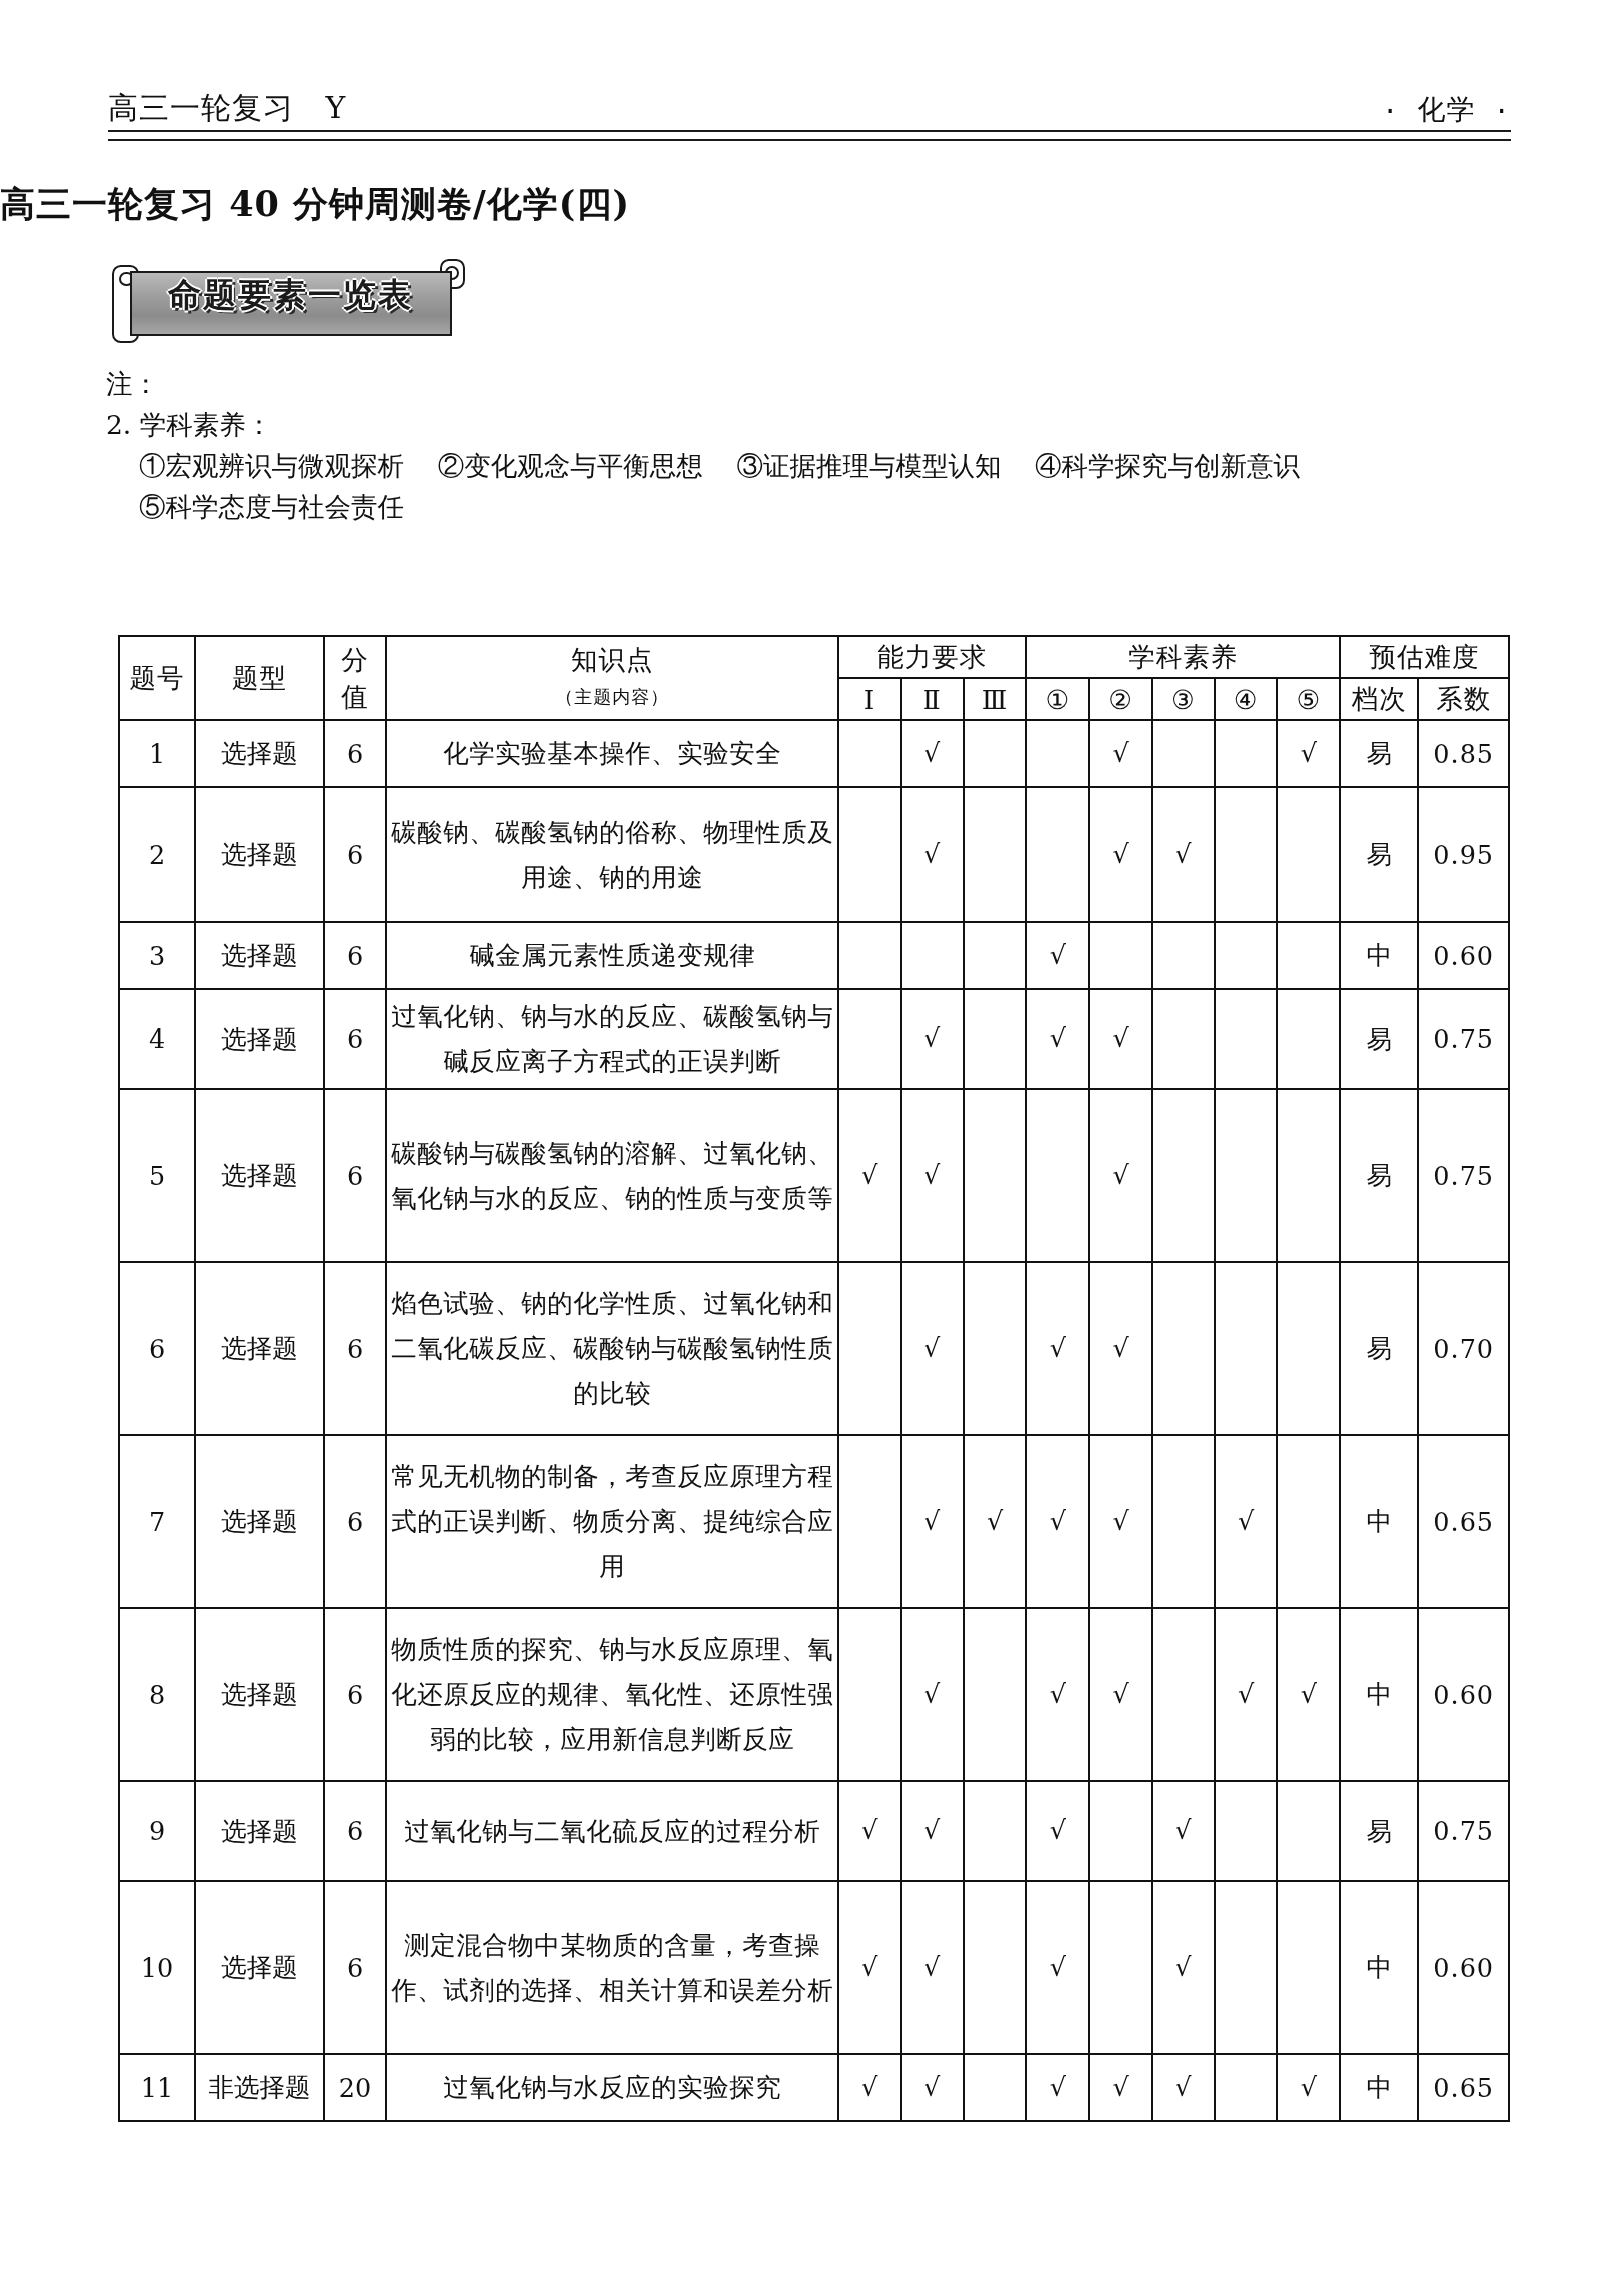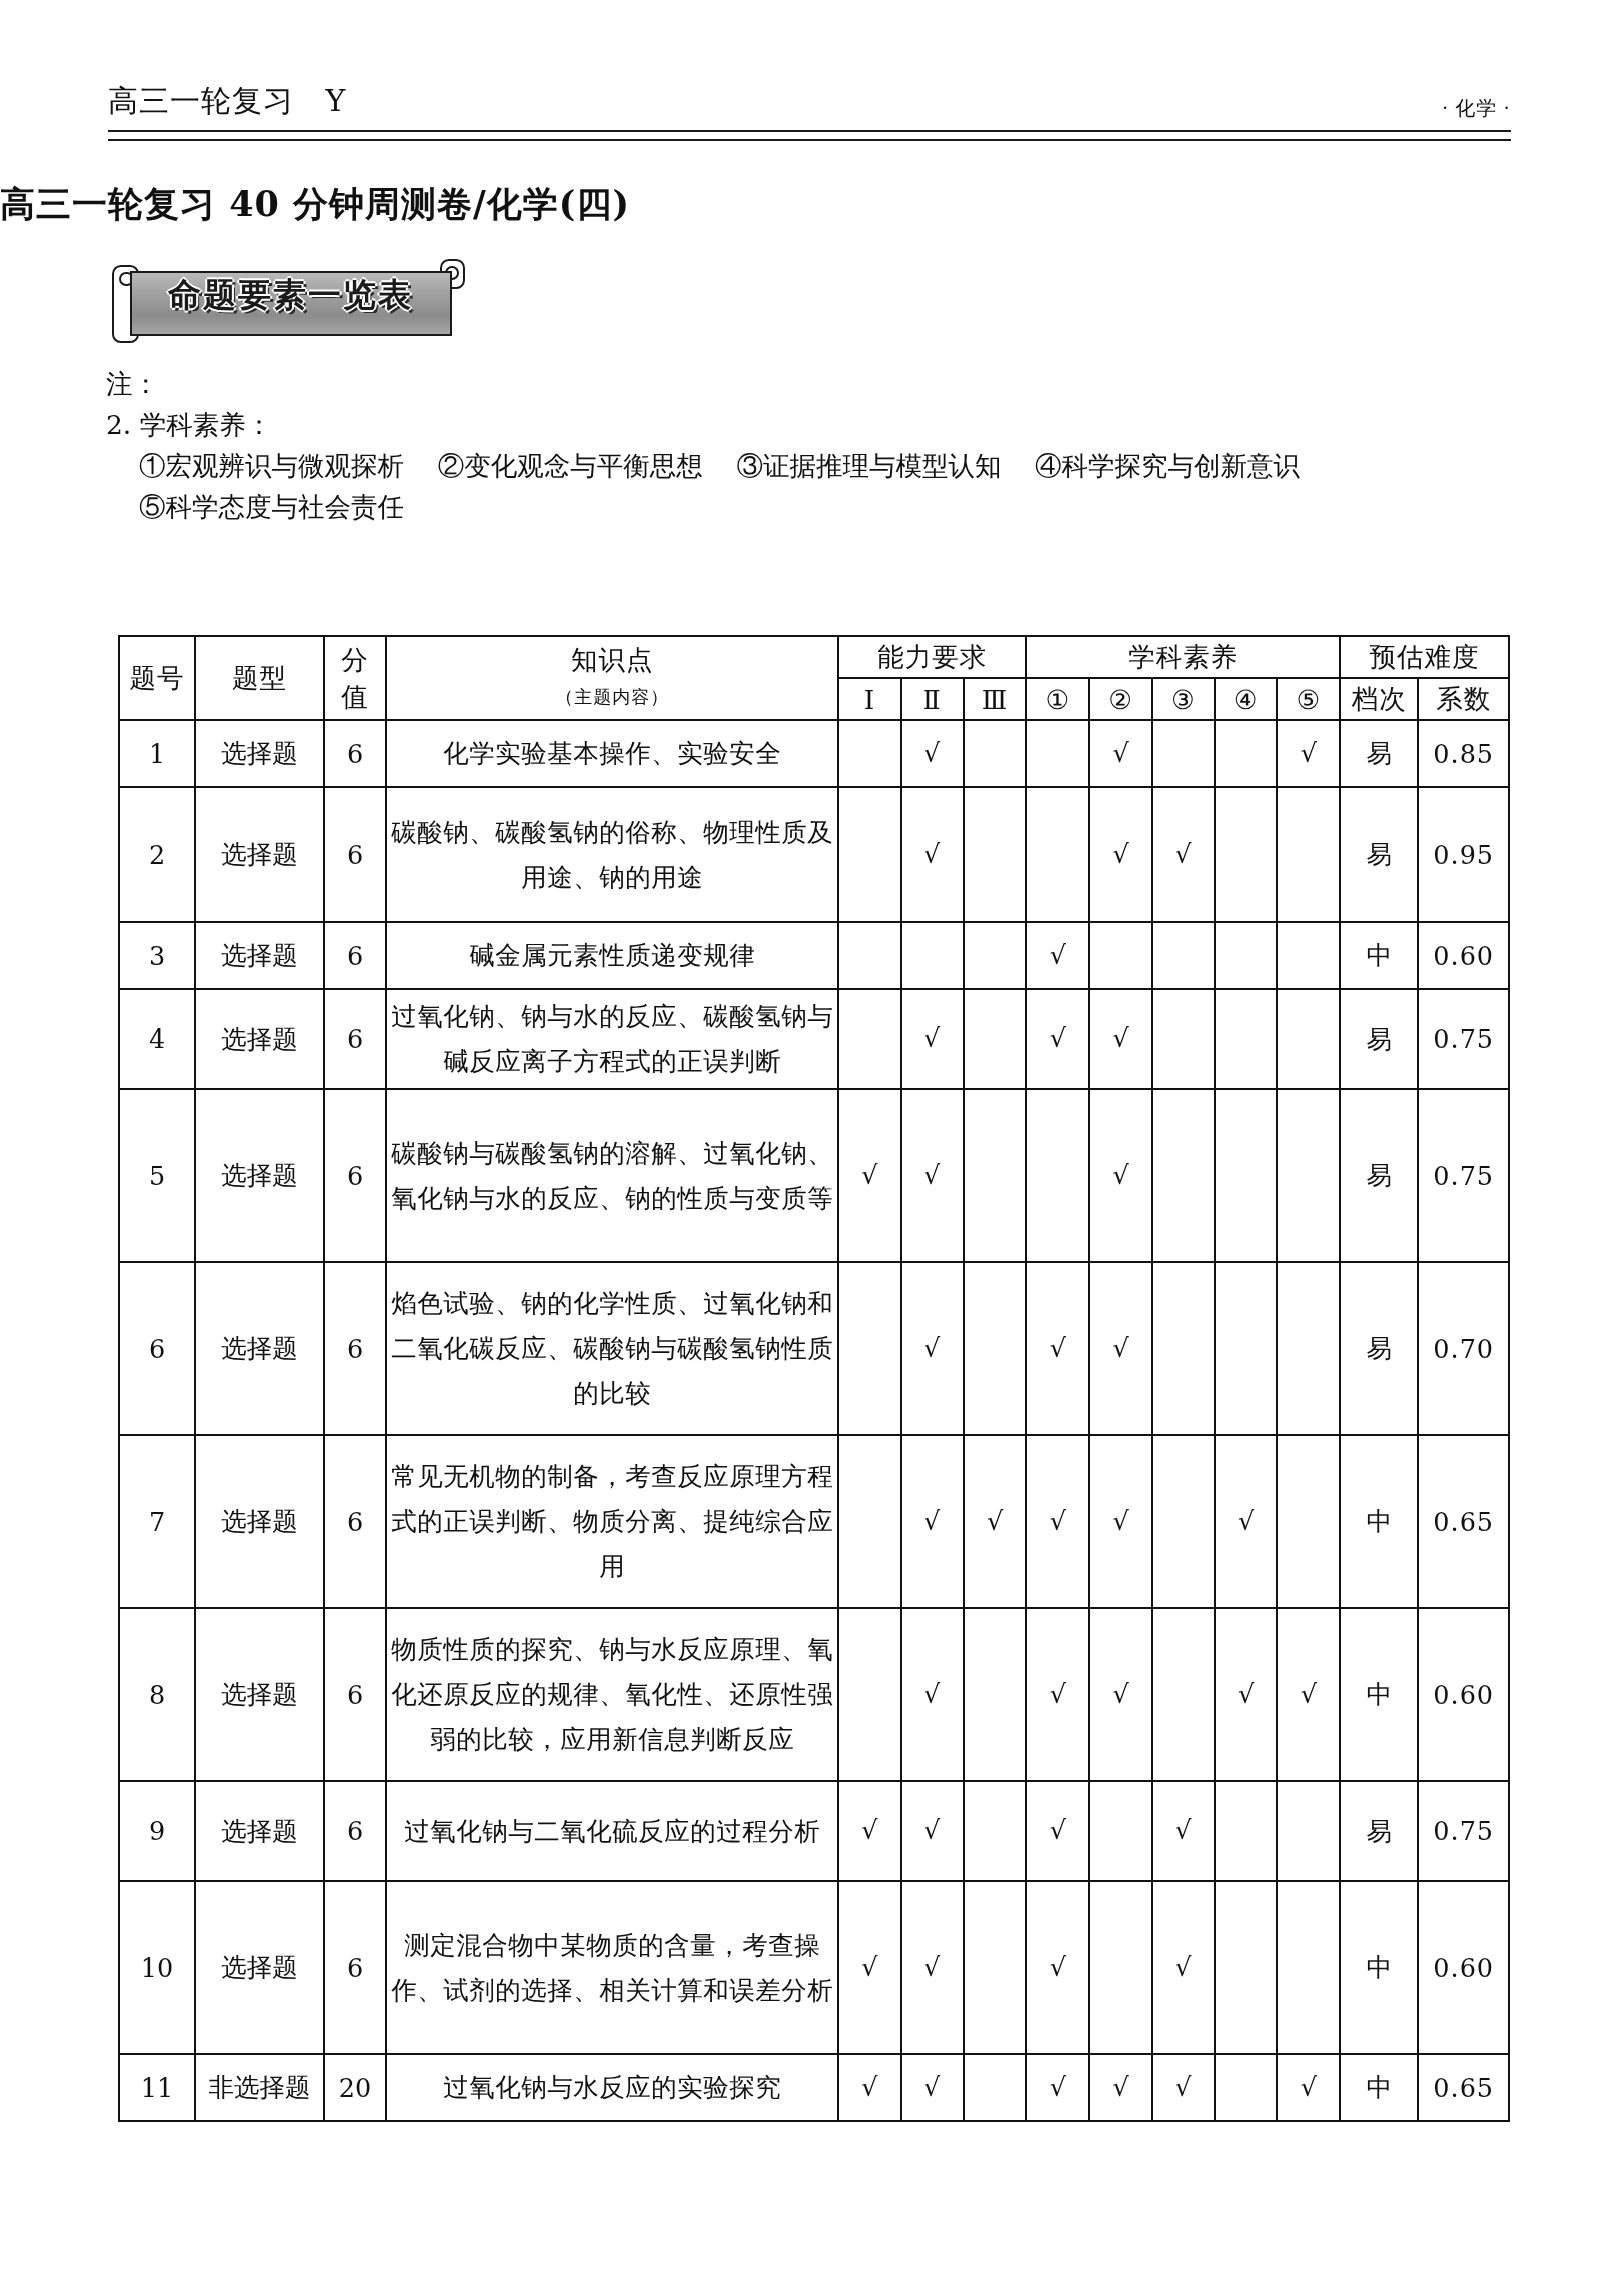--- a/index.html
+++ b/index.html
@@ -20,36 +20,36 @@
     position: absolute;
     inset: 0;
     padding: 0;
   }
 
   
   .running-header {
     position: absolute;
     left: 108px;
     right: 108px;
-    top: 61px;
+    top: 68px;
     height: 61px;
     display: flex;
     align-items: flex-end;
     justify-content: space-between;
   }
   .rh-left {
     font-size: 30px;
     letter-spacing: 1px;
     white-space: pre;
     font-family: "DejaVu Serif", "Liberation Serif", serif;
   }
   .rh-right {
-    font-size: 20px;
+    font-size: 28px;
     letter-spacing: 1px;
-    font-family: Liberation Serif, serif;
+    font-family: Liberation Mono, monospace;
     text-align: right;
   }
   .header-rule {
     position: absolute;
     left: 108px;
     right: 108px;
     top: 130px;
     height: 6.9px;
     border-top: 2.9px solid #1a1a1a;
     border-bottom: 2px solid #1a1a1a;

